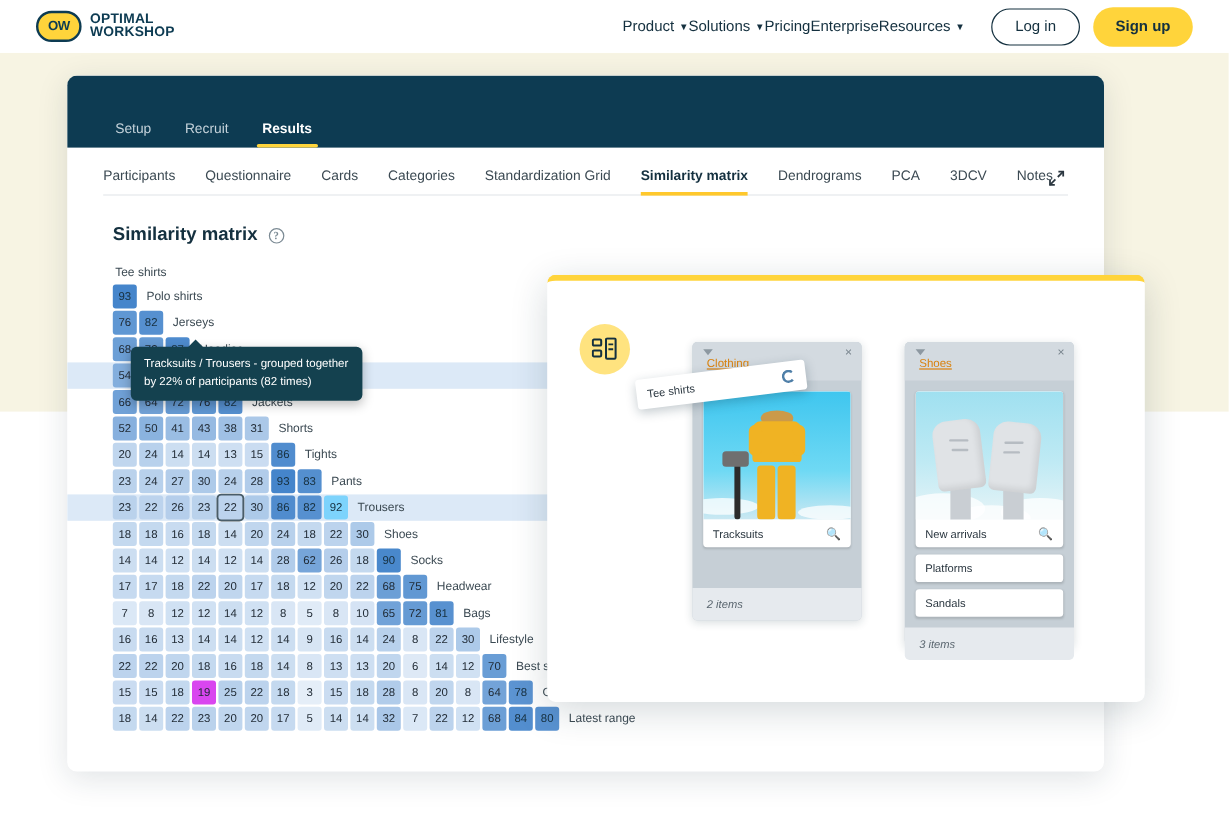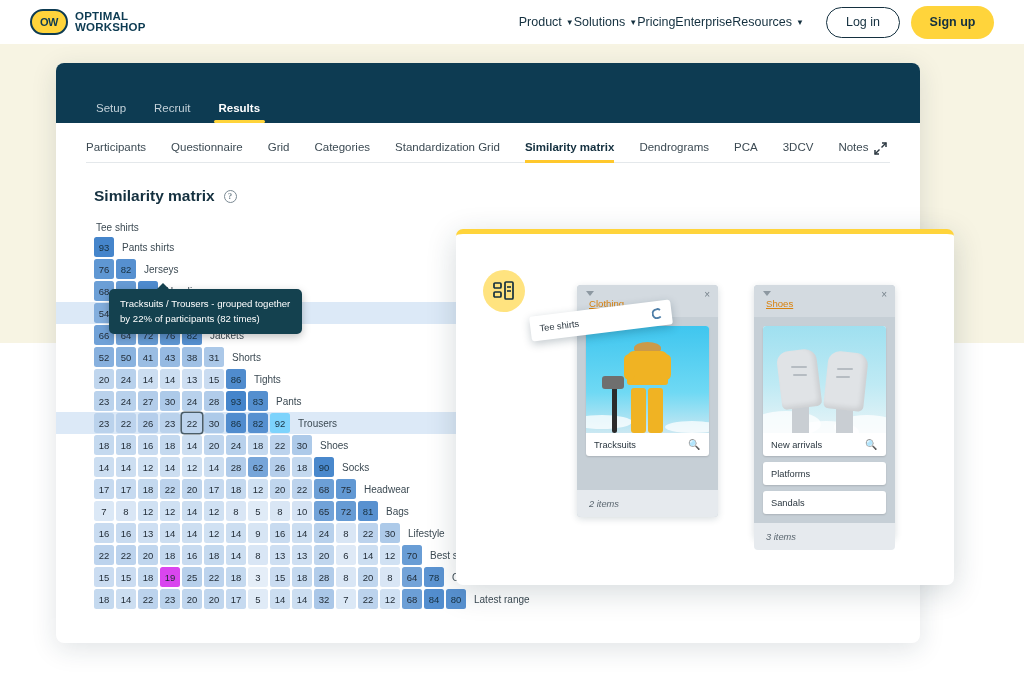--- a/index.html
+++ b/index.html
@@ -264,21 +264,21 @@
 
   <div class="app-header">
     <span class="app-tab">Setup</span>
     <span class="app-tab">Recruit</span>
     <span class="app-tab active">Results</span>
   </div>
 
   <div class="sub-nav">
     <span class="sub-tab">Participants</span>
     <span class="sub-tab">Questionnaire</span>
-    <span class="sub-tab">Grid</span>
+    <span class="sub-tab">Cards</span>
     <span class="sub-tab">Categories</span>
     <span class="sub-tab">Standardization Grid</span>
     <span class="sub-tab active">Similarity matrix</span>
     <span class="sub-tab">Dendrograms</span>
     <span class="sub-tab">PCA</span>
     <span class="sub-tab">3DCV</span>
     <span class="sub-tab">Notes</span>
     <span class="expand-icon">
       <svg width="15" height="15" viewBox="0 0 15 15">
         <path d="M9 2 h4 v4" fill="none" stroke="#2b3740" stroke-width="1.5"></path>
@@ -293,21 +293,21 @@
     <span>Similarity matrix</span>
     <span class="info-icon">?</span>
   </div>
 
   <div class="matrix" id="matrix">
       <div class="m-row top-label">
         <span class="m-label" style="margin-left: 2px;">Tee shirts</span>
       </div>
       <div class="m-row">
         <div class="m-cell" style="background: rgb(69, 133, 203); color: rgb(23, 48, 63);">93</div>
-        <span class="m-label">Pants shirts</span>
+        <span class="m-label">Polo shirts</span>
       </div>
       <div class="m-row">
         <div class="m-cell" style="background: rgb(95, 151, 211);">76</div>
         <div class="m-cell" style="background: rgb(86, 144, 208); color: rgb(23, 48, 63);">82</div>
         <span class="m-label">Jerseys</span>
       </div>
       <div class="m-row">
         <div class="m-cell" style="background: rgb(108, 159, 214);">68</div>
         <div class="m-cell" style="background: rgb(102, 155, 212);">72</div>
         <div class="m-cell" style="background: rgb(78, 139, 206); color: rgb(23, 48, 63);">87</div>

